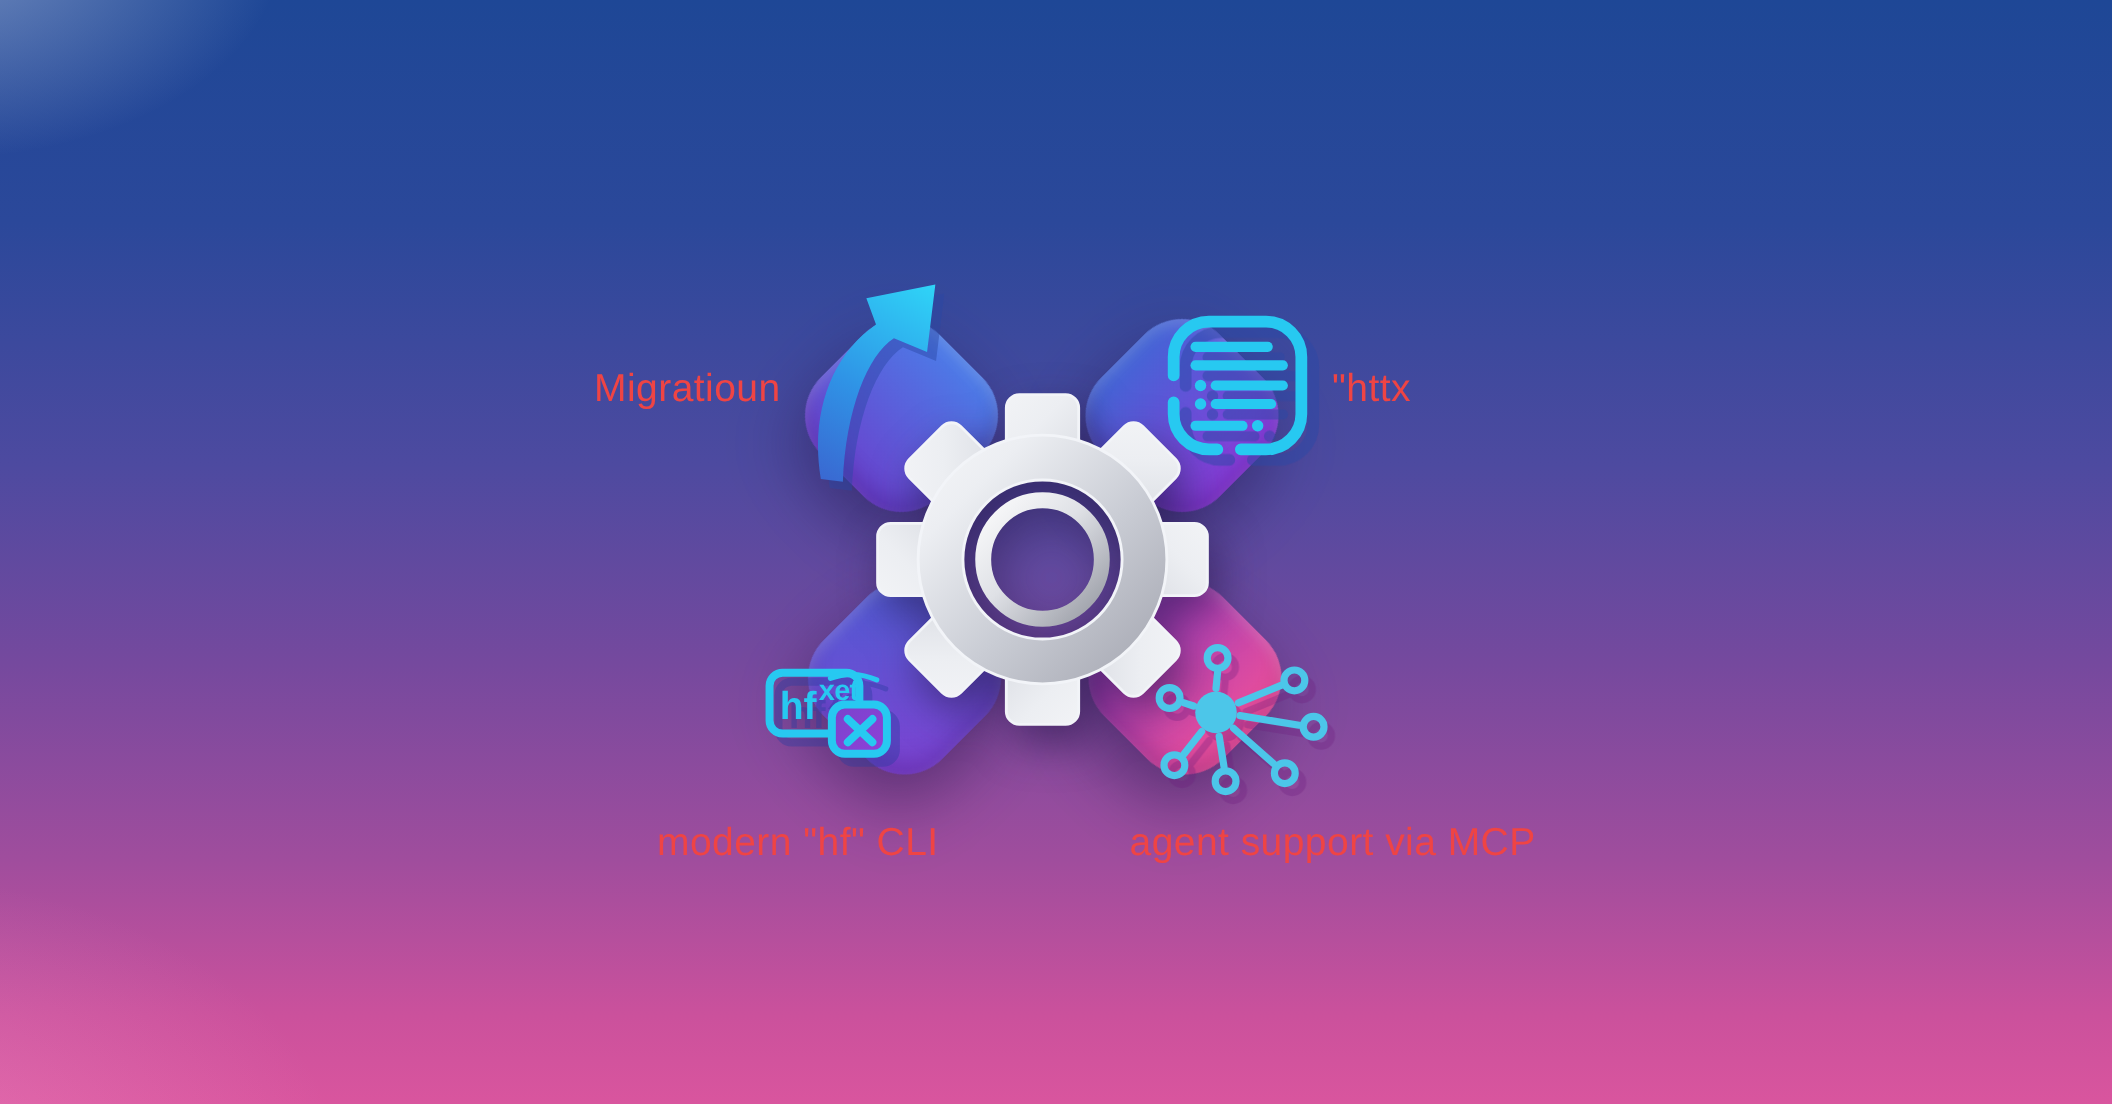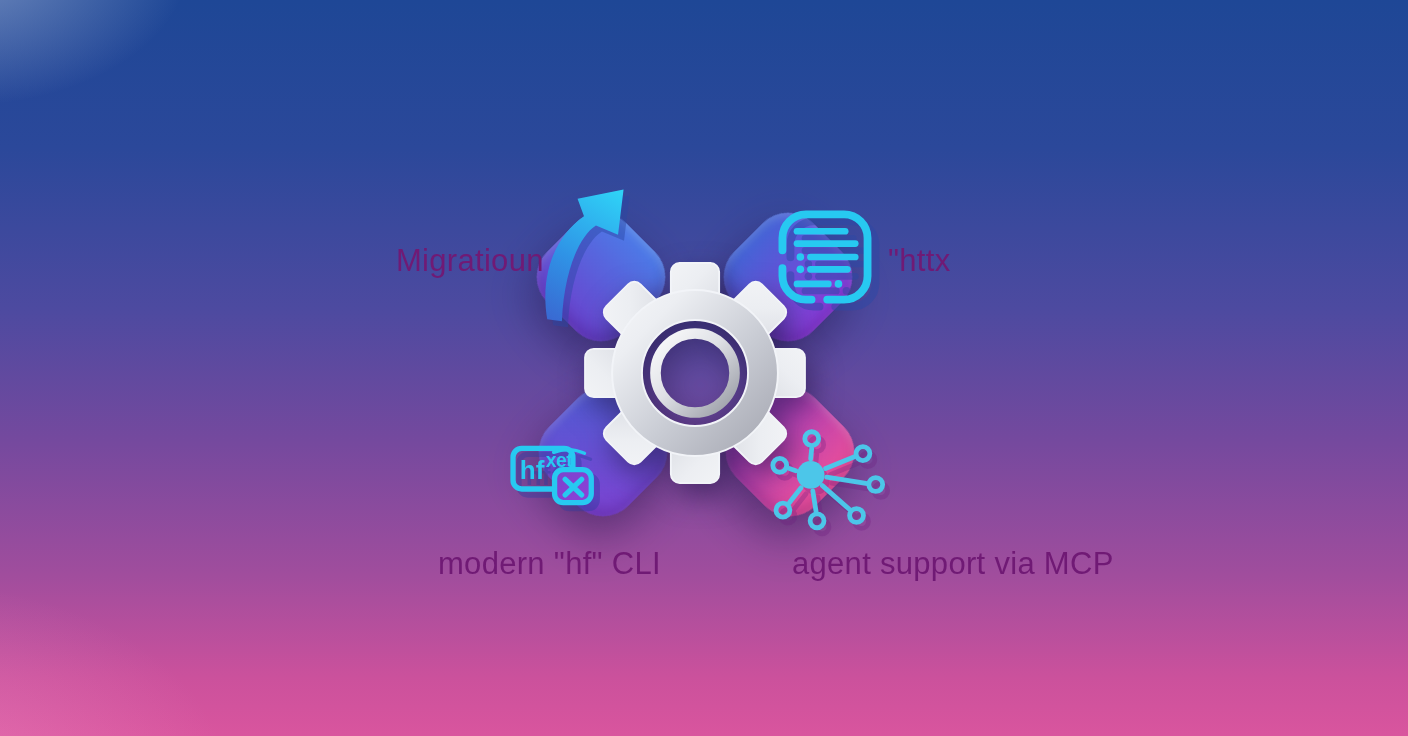--- a/index.html
+++ b/index.html
@@ -22,27 +22,27 @@
   .tile-tr{left:732px;top:221px;background:linear-gradient(90deg,#4166d6 0%,#8a3bd8 100%);}
   .tile-bl{left:547px;top:396px;background:linear-gradient(135deg,#4a5fd4 0%,#8340d2 100%);}
   .tile-br{left:734px;top:396px;background:linear-gradient(90deg,#9c3cbe 0%,#ee4f98 100%);}
   svg{position:absolute;display:block;}
   .gear-svg{left:560px;top:238px;filter:drop-shadow(6px 12px 14px rgba(35,20,70,0.55));}
   .icon-arrow{left:538px;top:185px;filter:drop-shadow(6px 6px 0 rgba(43,72,165,0.45));}
   .icon-doc{left:769px;top:201px;filter:drop-shadow(8px 7px 0 rgba(43,72,165,0.50));}
   .icon-hfxet{left:508px;top:433px;filter:drop-shadow(6px 6px 0 rgba(43,60,160,0.40));}
   .icon-net{left:768px;top:428px;filter:drop-shadow(5px 6px 0 rgba(110,30,125,0.30));}
   .label{
-    position:absolute;color:#701a75;font-size:31px;letter-spacing:0.3px;
+    position:absolute;color:#ef4444;font-size:26px;letter-spacing:0.3px;
     line-height:1.1;white-space:nowrap;
   }
   .label-tl{left:396px;top:244px;}
   .label-tr{left:888px;top:244px;}
   .label-bl{left:438px;top:547px;}
-  .label-br{left:792px;top:547px;}
+  .label-br{left:753px;top:547px;}
   .hfxet-text{font-weight:700;fill:#27c9f1;}
 </style>
 </head>
 <body>
 
 <div class="stage">
 
   <div class="tile tile-tl"></div>
   <div class="tile tile-tr"></div>
   <div class="tile tile-bl"></div>

